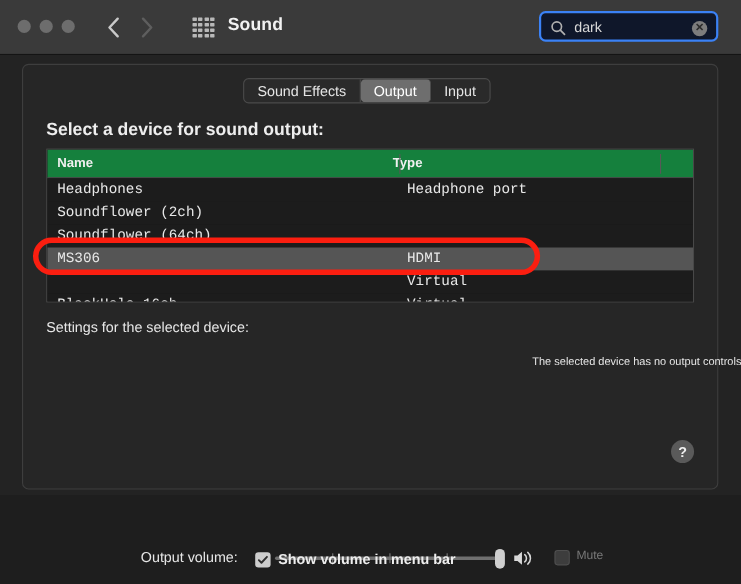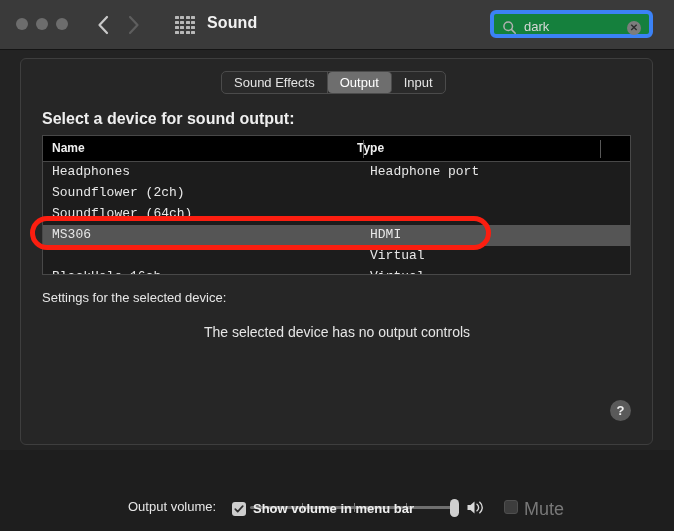--- a/index.html
+++ b/index.html
@@ -75,22 +75,22 @@
     font-size: 16px;
     font-weight: bold;
     color: #f2f2f2;
     letter-spacing: 0.1px;
   }
 
   #search-field {
     position: absolute;
     right: 21px; top: 10px;
     width: 163px; height: 28px;
-    background: #15803d;
-    border: 4px solid #3b82f6;
+    background: #0f172a;
+    border: 2px solid #3b82f6;
     border-radius: 6px;
     padding-left: 20px;
   }
   #search-icon {
     position: absolute;
     left: 8px; top: 6px;
     width: 15px; height: 15px;
   }
   #search-input {
     position: absolute;
@@ -168,21 +168,21 @@
     position: absolute;
     left: 42px; top: 135px;
     width: 589px; height: 140px;
     background: #1c1c1c;
     border: 1px solid #484848;
     overflow: hidden;
   }
   #table-header {
     position: relative;
     height: 26px;
-    background: #000000;
+    background: #15803d;
     border-bottom: 1px solid #484848;
   }
   .th {
     position: absolute;
     top: 5px;
     font-size: 12px;
     font-weight: bold;
     color: #f0f0f0;
   }
   .th.name { left: 9px; }
@@ -218,22 +218,22 @@
   #settings-label {
     position: absolute;
     left: 42px; top: 290px;
     font-size: 13px;
     color: #e6e6e6;
   }
   #no-controls {
     position: absolute;
     left: 0; top: 324px;
     width: 674px;
-    text-align: center;
-    font-size: 14px;
+    text-align: right;
+    font-size: 10px;
     color: #e6e6e6;
   }
 
   #help-button {
     position: absolute;
     left: 610px; top: 400px;
     width: 21px; height: 21px;
     border-radius: 50%;
     background: #5a5a5a;
     color: #f0f0f0;
@@ -296,21 +296,21 @@
     position: absolute;
     left: 504px; top: 4px;
     width: 14px; height: 14px;
     background: #3d3d3d;
     border: 1px solid #4f4f4f;
     border-radius: 3px;
   }
   #mute-label {
     position: absolute;
     left: 524px; top: 3px;
-    font-size: 18px;
+    font-size: 11px;
     color: #787878;
   }
 
   #menubar-row {
     position: absolute;
     left: 0; top: 500px;
     width: 674px; height: 20px; padding-left: 37px;
   }
   #menubar-check {
     position: absolute;

